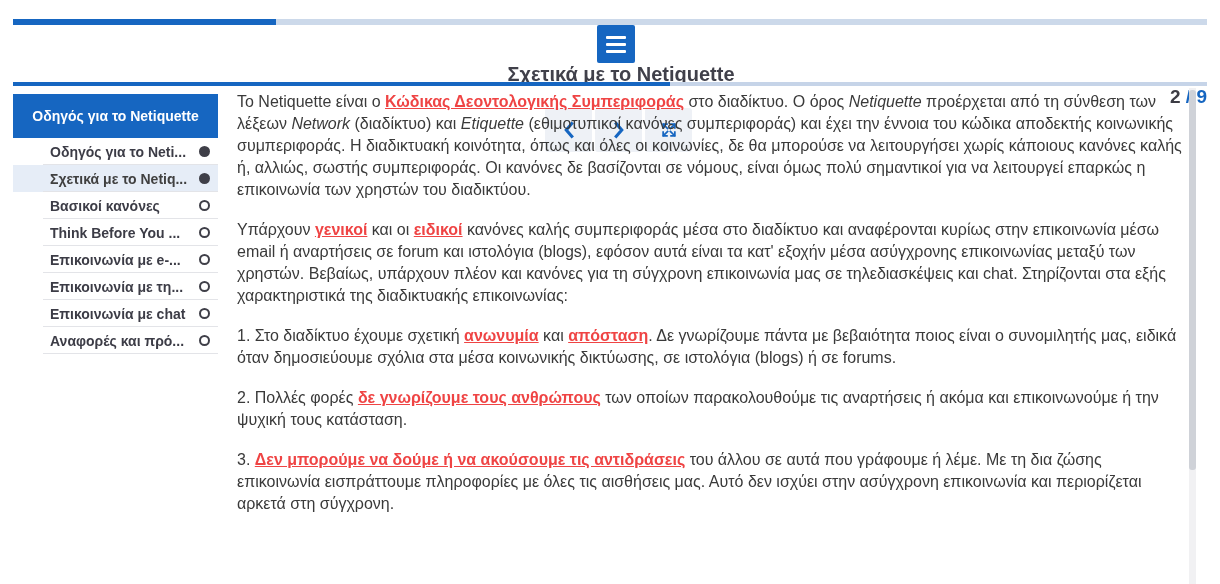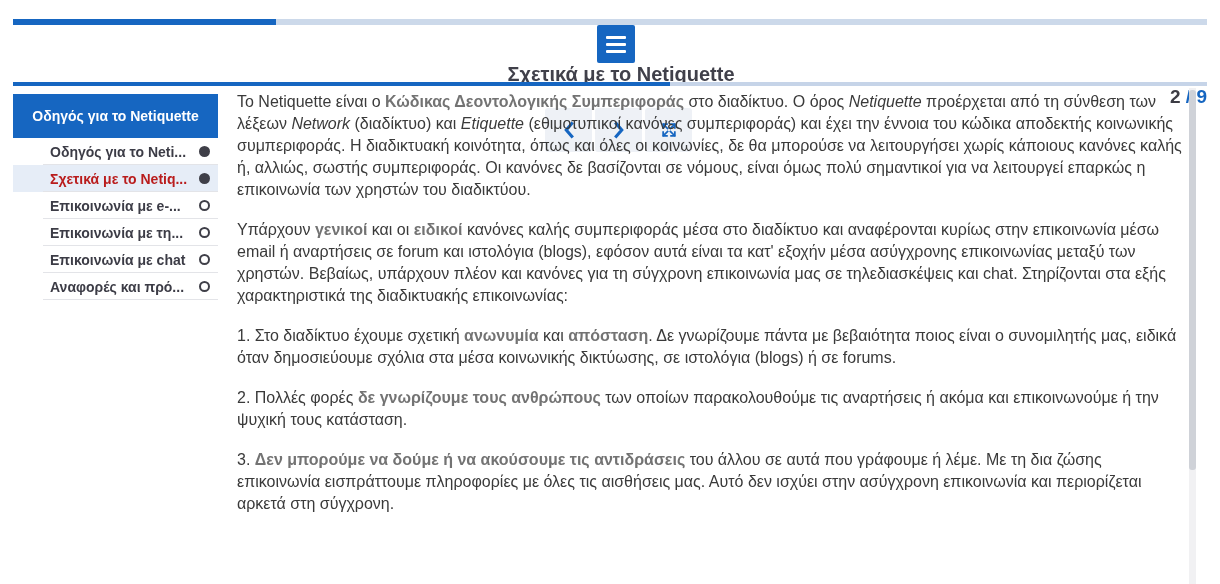--- a/index.html
+++ b/index.html
@@ -29,31 +29,31 @@
   .header-line { position: absolute; left: 13px; top: 82px; width: 1194px; height: 4px; background: #c6d4e8; }
   .header-line .fill { height: 100%; background: #1666c1; }
 
   
   .sidebar { position: absolute; left: 13px; top: 94px; width: 205px; background: #fff; }
   .sidebar-header { height: 44px; background: #1666c1; color: #ffffff; font-size: 14px; font-weight: bold;
     display: flex; align-items: center; justify-content: center; }
   .sidebar-item { height: 27px; display: flex; align-items: center; padding: 0 8px 0 37px;
     position: relative; font-size: 14px; font-weight: bold; color: #3c3c46; cursor: pointer; background: #fff; }
   .sidebar-item::after { content: ""; position: absolute; left: 30px; right: 0; bottom: 0; height: 1px; background: #e3e4e8; }
-  .sidebar-item.active { background: #e6edf7; color: #b91c1c; }
+  .sidebar-item.active { background: #e6edf7; color: #404040; }
   .sidebar-item .label { flex: 1; white-space: nowrap; overflow: hidden; }
   .dot { width: 11px; height: 11px; border-radius: 50%; flex: none; margin-left: 8px; }
   .dot.filled { background: #3f3f48; }
   .dot.hollow { border: 2px solid #3f3f48; background: transparent; }
 
   
   .content { position: absolute; left: 237px; top: 88px; width: 946px; height: 496px;
     font-size: 16px; line-height: 22px; color: #3a3a3a; padding-top: 3px; }
   .content p { margin: 0 0 18px 0; }
-  .content b { font-weight: bold; color: #737373; }
+  .content b { font-weight: bold; color: #ef4444; text-decoration: underline; }
   .content i { font-style: italic; margin-top: 8px; }
 
   
   .scroll-track { position: absolute; left: 1189px; top: 88px; width: 7px; height: 496px; background: #f1f1f3; }
   .scroll-thumb { position: absolute; left: 0; top: 2px; width: 7px; height: 380px; background: #cfd2d8; border-radius: 3px; }
 </style>
 </head>
 <body>
 
 <div class="top-progress">
@@ -103,20 +103,28 @@
   <div id="sidebar-items">
       <div class="sidebar-item">
         <span class="label">Οδηγός για το Neti...</span>
         <span class="dot filled"></span>
       </div>
       <div class="sidebar-item active">
         <span class="label">Σχετικά με το Netiq...</span>
         <span class="dot filled"></span>
       </div>
       <div class="sidebar-item">
+        <span class="label">Βασικοί κανόνες</span>
+        <span class="dot hollow"></span>
+      </div>
+      <div class="sidebar-item">
+        <span class="label">Think Before You ...</span>
+        <span class="dot hollow"></span>
+      </div>
+      <div class="sidebar-item">
         <span class="label">Επικοινωνία με e-...</span>
         <span class="dot hollow"></span>
       </div>
       <div class="sidebar-item">
         <span class="label">Επικοινωνία με τη...</span>
         <span class="dot hollow"></span>
       </div>
       <div class="sidebar-item">
         <span class="label">Επικοινωνία με chat</span>
         <span class="dot hollow"></span>

